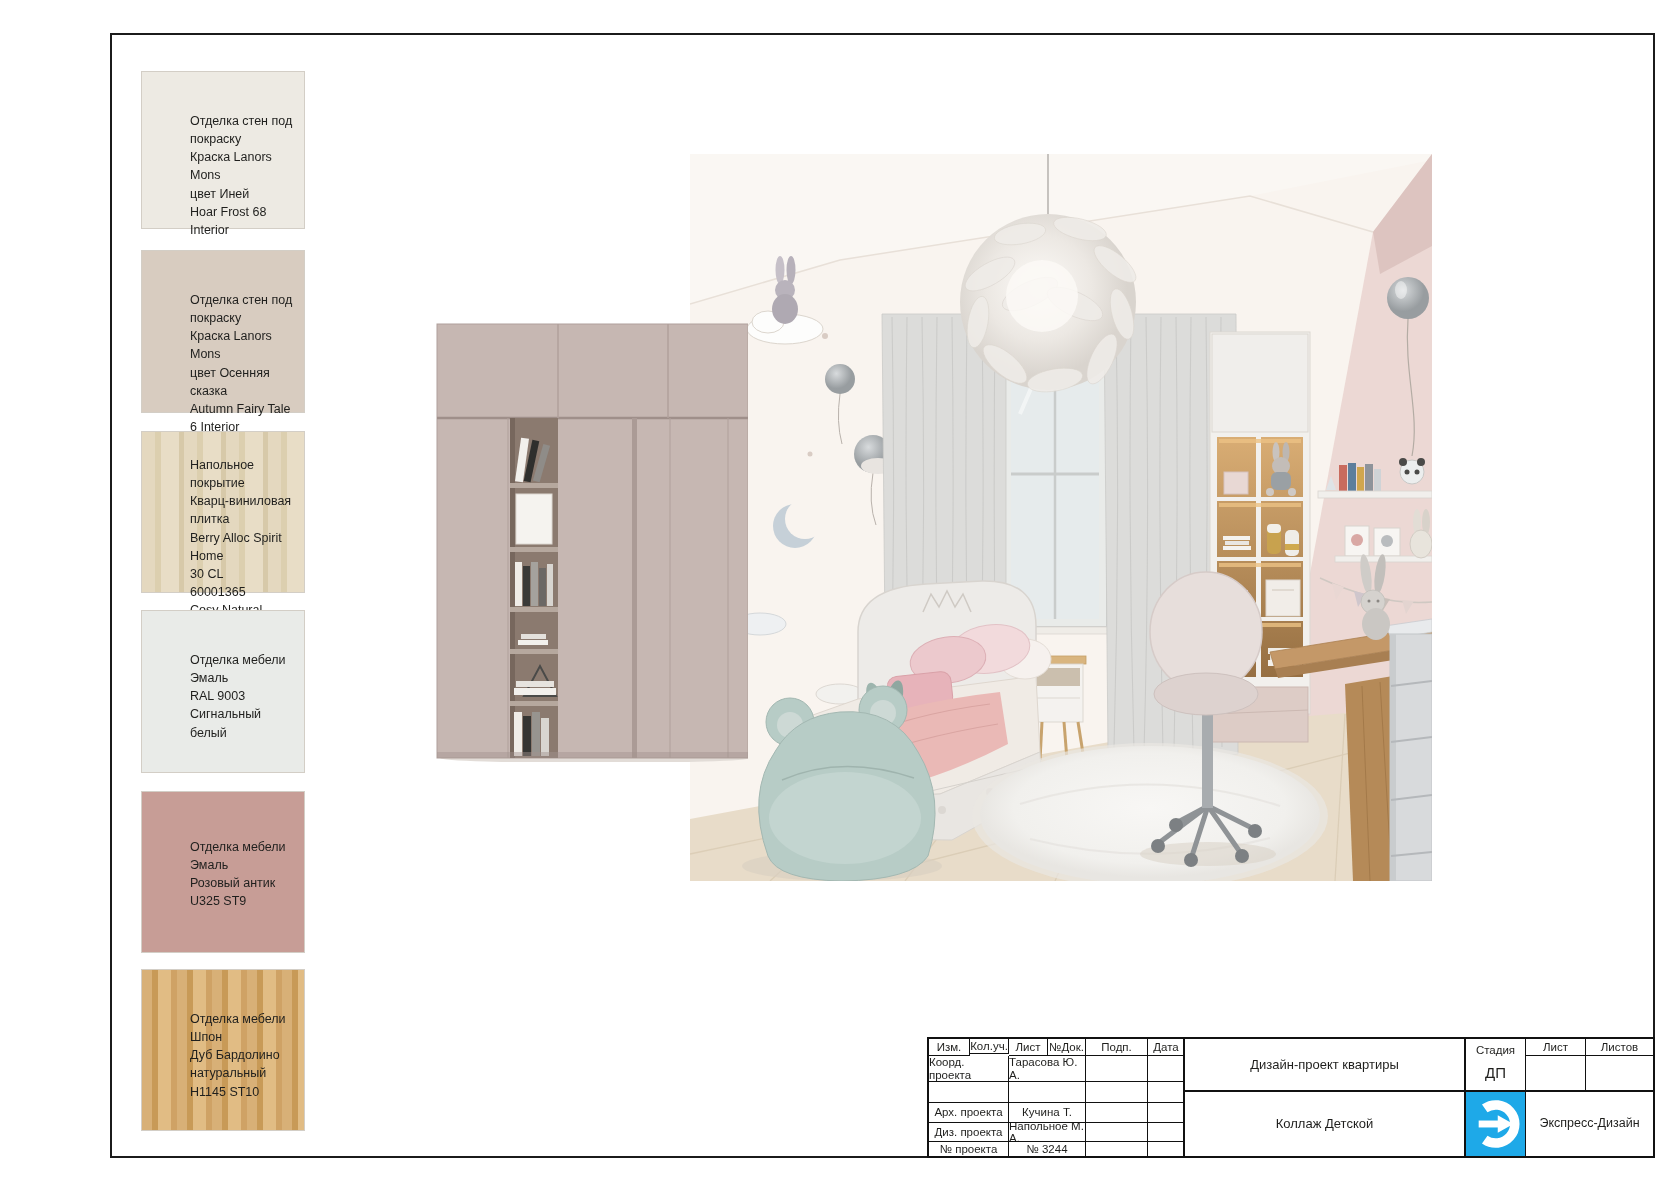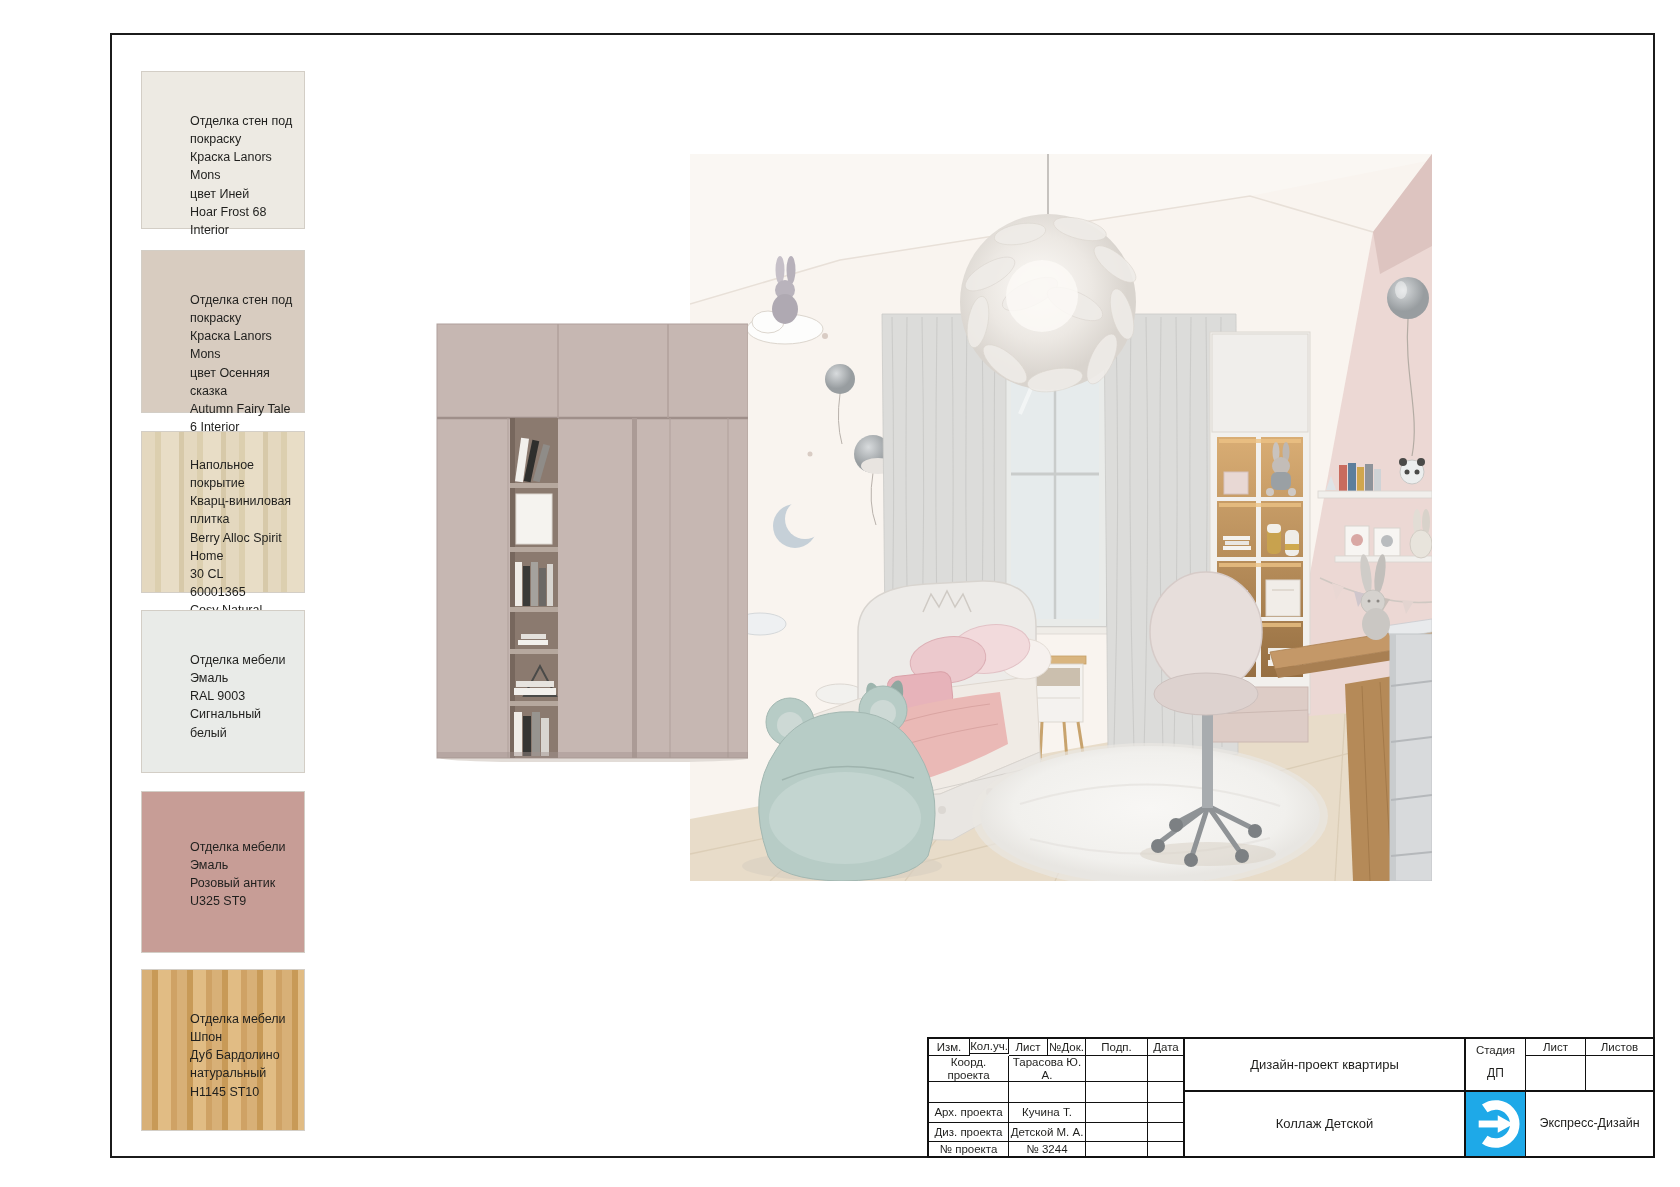--- a/index.html
+++ b/index.html
@@ -5,27 +5,27 @@
   html,body{margin:0;padding:0;background:#ffffff;}
   body{width:1680px;height:1187px;position:relative;font-family:"Liberation Sans",sans-serif;color:#1f1f1d;overflow:hidden;}
   #sheet-frame{position:absolute;left:110px;top:33px;width:1545px;height:1125px;border:2px solid #1b1b1b;box-sizing:border-box;background:#fff;}
   .swatch{position:absolute;left:141px;width:164px;box-sizing:border-box;border:1px solid #d3cec6;}
   .swatch-text{padding:40px 8px 0 12px;font-size:12.5px;line-height:1.45;margin-left:36px;}
   .tex-floor{background:repeating-linear-gradient(90deg,#e4d8bf 0 13px,#dccfaf 13px 19px,#e8ddc6 19px 37px,#d7c9a9 37px 42px);}
   .tex-oak{background:repeating-linear-gradient(90deg,#d8b077 0 10px,#c89a57 10px 16px,#e1bc84 16px 29px,#cfa265 29px 35px);}
   .photo{position:absolute;}
   
   #titleblock{position:absolute;left:927px;top:1037px;width:728px;height:121px;border:2px solid #111;box-sizing:border-box;background:#fff;font-size:11.5px;}
-  .cell{position:absolute;box-sizing:border-box;display:flex;align-items:center;justify-content:center;text-align:center;line-height:1.05;border-right:1px solid #111;border-bottom:1px solid #111;background:#fff;overflow:hidden;}
+  .cell{position:absolute;box-sizing:border-box;display:flex;align-items:center;justify-content:center;text-align:left;line-height:1.05;border-right:1px solid #111;border-bottom:1px solid #111;background:#fff;overflow:hidden;}
   .cell.noB{border-bottom:none;}
   .cell.noR{border-right:none;}
   .vthick{position:absolute;width:2px;background:#111;top:0;height:117px;}
   .hthick{position:absolute;height:2px;background:#111;}
   .proj-title{font-size:13px;}
-  .stage-val{font-size:12px;}
+  .stage-val{font-size:15px;}
   #logo-cell{display:flex;align-items:center;justify-content:center;}
 </style>
 </head>
 <body>
 
 <div id="sheet-frame"></div>
 
 <div class="swatch" style="top: 71px; height: 158px; background-color: rgb(237, 234, 227);">
   <div class="swatch-text">
     <div>Отделка стен под покраску</div>
@@ -475,21 +475,21 @@
   <div class="cell" style="left:80px;top:43px;width:77px;height:21px"></div>
   <div class="cell" style="left:157px;top:43px;width:62px;height:21px"></div>
   <div class="cell" style="left:219px;top:43px;width:37px;height:21px"></div>
 
   <div class="cell" style="left:0;top:64px;width:80px;height:20px">Арх. проекта</div>
   <div class="cell" style="left:80px;top:64px;width:77px;height:20px">Кучина Т.</div>
   <div class="cell" style="left:157px;top:64px;width:62px;height:20px"></div>
   <div class="cell" style="left:219px;top:64px;width:37px;height:20px"></div>
 
   <div class="cell" style="left:0;top:84px;width:80px;height:19px">Диз. проекта</div>
-  <div class="cell" style="left:80px;top:84px;width:77px;height:19px">Детской М. А.</div>
+  <div class="cell" style="left:80px;top:84px;width:77px;height:19px">Напольное М. А.</div>
   <div class="cell" style="left:157px;top:84px;width:62px;height:19px"></div>
   <div class="cell" style="left:219px;top:84px;width:37px;height:19px"></div>
 
   <div class="cell noB" style="left:0;top:103px;width:80px;height:14px">№ проекта</div>
   <div class="cell noB" style="left:80px;top:103px;width:77px;height:14px">№ 3244</div>
   <div class="cell noB" style="left:157px;top:103px;width:62px;height:14px"></div>
   <div class="cell noB" style="left:219px;top:103px;width:37px;height:14px"></div>
 
   <div class="vthick" style="left:254px"></div>
 

